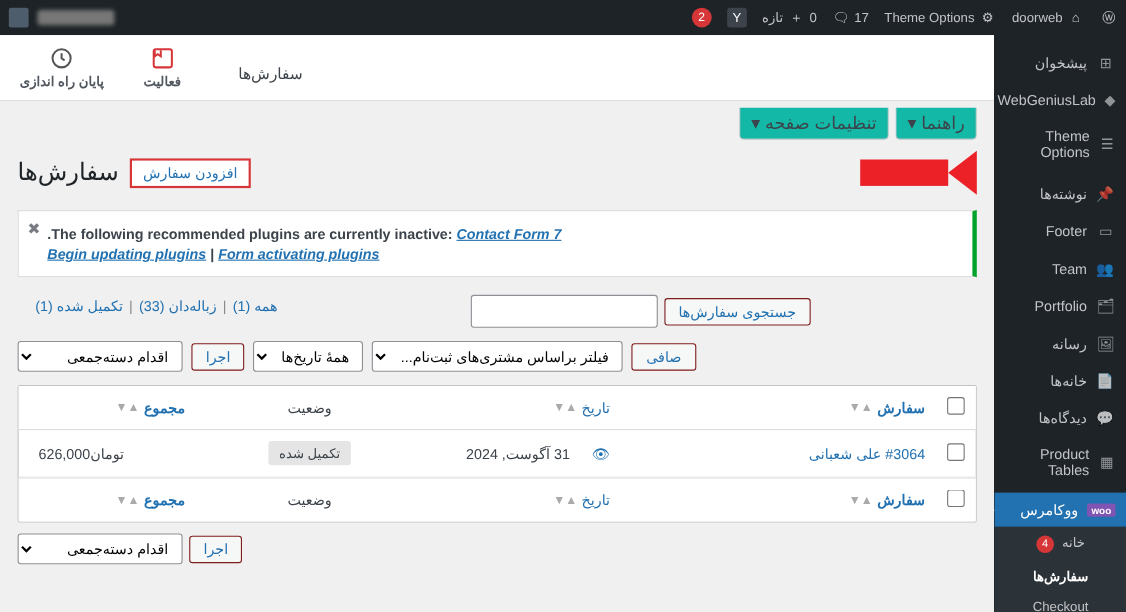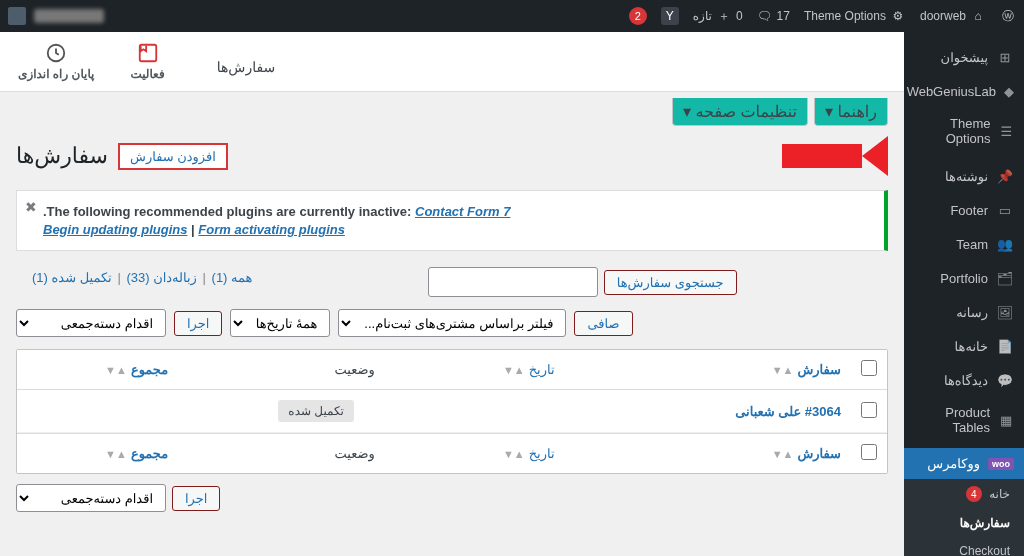--- a/index.html
+++ b/index.html
@@ -18,21 +18,21 @@
 
 
 .wrap { display: flex; height: calc(100vh - 32px); }
 .sidebar { background: #1d2327; color: #c3c4c7; width: 120px; flex-shrink: 0; padding-top: 8px; overflow-y: auto; }
 .menu-item { display: flex; align-items: center; gap: 8px; padding: 8px 10px; font-size: 13px; color: #c3c4c7; cursor: pointer; }
 .menu-item.current { background: #2271b1; color: #fff; position: relative; }
 .menu-item.current::before { content:''; position:absolute; left:-6px; top:50%; transform:translateY(-50%); border:6px solid transparent; border-left-color:#f0f0f1; }
 .menu-sep { height: 5px; }
 .menu-ico { width: 18px; height: 18px; display: inline-flex; align-items: center; justify-content: center; opacity: 0.7; }
 .submenu { background: #2c3338; }
-.submenu .sm-item { padding: 7px 14px; font-size: 12px; color: #c3c4c7; cursor: pointer; }
+.submenu .sm-item { padding: 7px 32px; font-size: 12px; color: #c3c4c7; cursor: pointer; text-align: center; }
 .submenu .sm-item.active { color: #fff; font-weight: bold; }
 .menu-badge { background: #d63638; color:#fff; border-radius:9px; font-size:10px; min-width:16px; height:16px; display:inline-flex; align-items:center; justify-content:center; padding:0 4px; margin-right:4px; }
 .woo-badge { background:#7f54b3; color:#fff; font-size:9px; padding:1px 4px; border-radius:2px; font-weight:bold; }
 
 
 .content { flex: 1; padding: 0; background:#f0f0f1; overflow: auto; }
 .tabbar { background:#fff; border-bottom:1px solid #dcdcde; display:flex; }
 .tab { padding: 10px 18px; display:flex; flex-direction:column; align-items:center; gap:3px; font-size:12px; color:#50575e; cursor:pointer;font-weight:bold; }
 .tab-ico { width:22px; height:22px; }
 
@@ -62,28 +62,28 @@
 .btn { border:1px solid #7f1d1d; color:#2271b1; background:#f6f7f7; padding: 4px 12px; border-radius:3px; font-size:13px; cursor:pointer; }
 .search-input { border:1px solid #8c8f94; border-radius:3px; width:170px; height:30px; background:#fff; }
 
 .orders-table { margin: 0 16px; background:#fff; border:1px solid #c3c4c7; border-radius:2px; }
 .t-head, .t-foot { display:flex; align-items:center; border-bottom:1px solid #dcdcde; background:#fff; }
 .t-foot { border-top:1px solid #dcdcde; border-bottom:0; }
 .t-cell { padding: 10px 10px; font-size:13px; }
 .c-check { width: 36px; text-align:center; }
 .c-order { flex: 2; color:#2271b1; font-weight:600; }
 .c-date { flex: 1.2; }
-.c-status { flex: 1.4; }
+.c-status { flex: 1.4; text-align: center; }
 .c-total { flex: 1; text-align:left; padding-left:18px; color:#2271b1; font-weight:600;}
 .t-head .sortable, .t-foot .sortable { color:#2271b1; cursor:pointer; display:flex; align-items:center; gap:4px; }
 .t-foot .c-order, .t-foot .c-total { color:#2271b1; }
 .sort-ico { color:#aaa; font-size:11px; }
 
 .t-row { display:flex; align-items:center; border-bottom:1px solid #f0f0f1; }
-.t-row .c-order a { color:#2271b1; font-weight:700; text-decoration:none; }
+.t-row .c-order a { color:#2271b1; font-weight:400; text-decoration:none; }
 .status-pill { background:#e5e5e5; padding:4px 10px; border-radius:3px; font-size:12px; display:inline-block; }
 .eye-ico { color:#2271b1; margin-left: 20px; cursor:pointer; }
 
 .bottom-actions { display:flex; align-items:center; gap:6px; padding: 10px 16px; justify-content: flex-end; }
 
 .orders-title-small { font-size:14px; padding: 10px 16px 0; }
 
 input[type=checkbox] { width:16px; height:16px; }
 </style>
 </head>
@@ -262,21 +262,23 @@
         <div class="t-cell c-status">وضعیت</div>
         <div class="t-cell c-total sortable">
             <span>مجموع</span>
             <span class="sort-ico">▲▼</span>
           </div>
       </div>
 
       <div class="t-row">
         <div class="t-cell c-check"><input type="checkbox" style=""></div>
         <div class="t-cell c-order"><a>#3064 علی شعبانی</a></div>
+        <div class="t-cell c-date"><span class="eye-ico">👁</span><span>31 آگوست, 2024</span></div>
         <div class="t-cell c-status"><span class="status-pill">تکمیل شده</span></div>
+        <div class="t-cell c-total" style="color:#3c434a; font-weight:normal;">تومان626,000</div>
       </div>
 
       <div class="t-foot">
         <div class="t-cell c-check"><input type="checkbox" style=""></div>
         <div class="t-cell c-order sortable">
             <span>سفارش</span>
             <span class="sort-ico">▲▼</span>
           </div>
         <div class="t-cell c-date sortable">
             <span>تاریخ</span>

